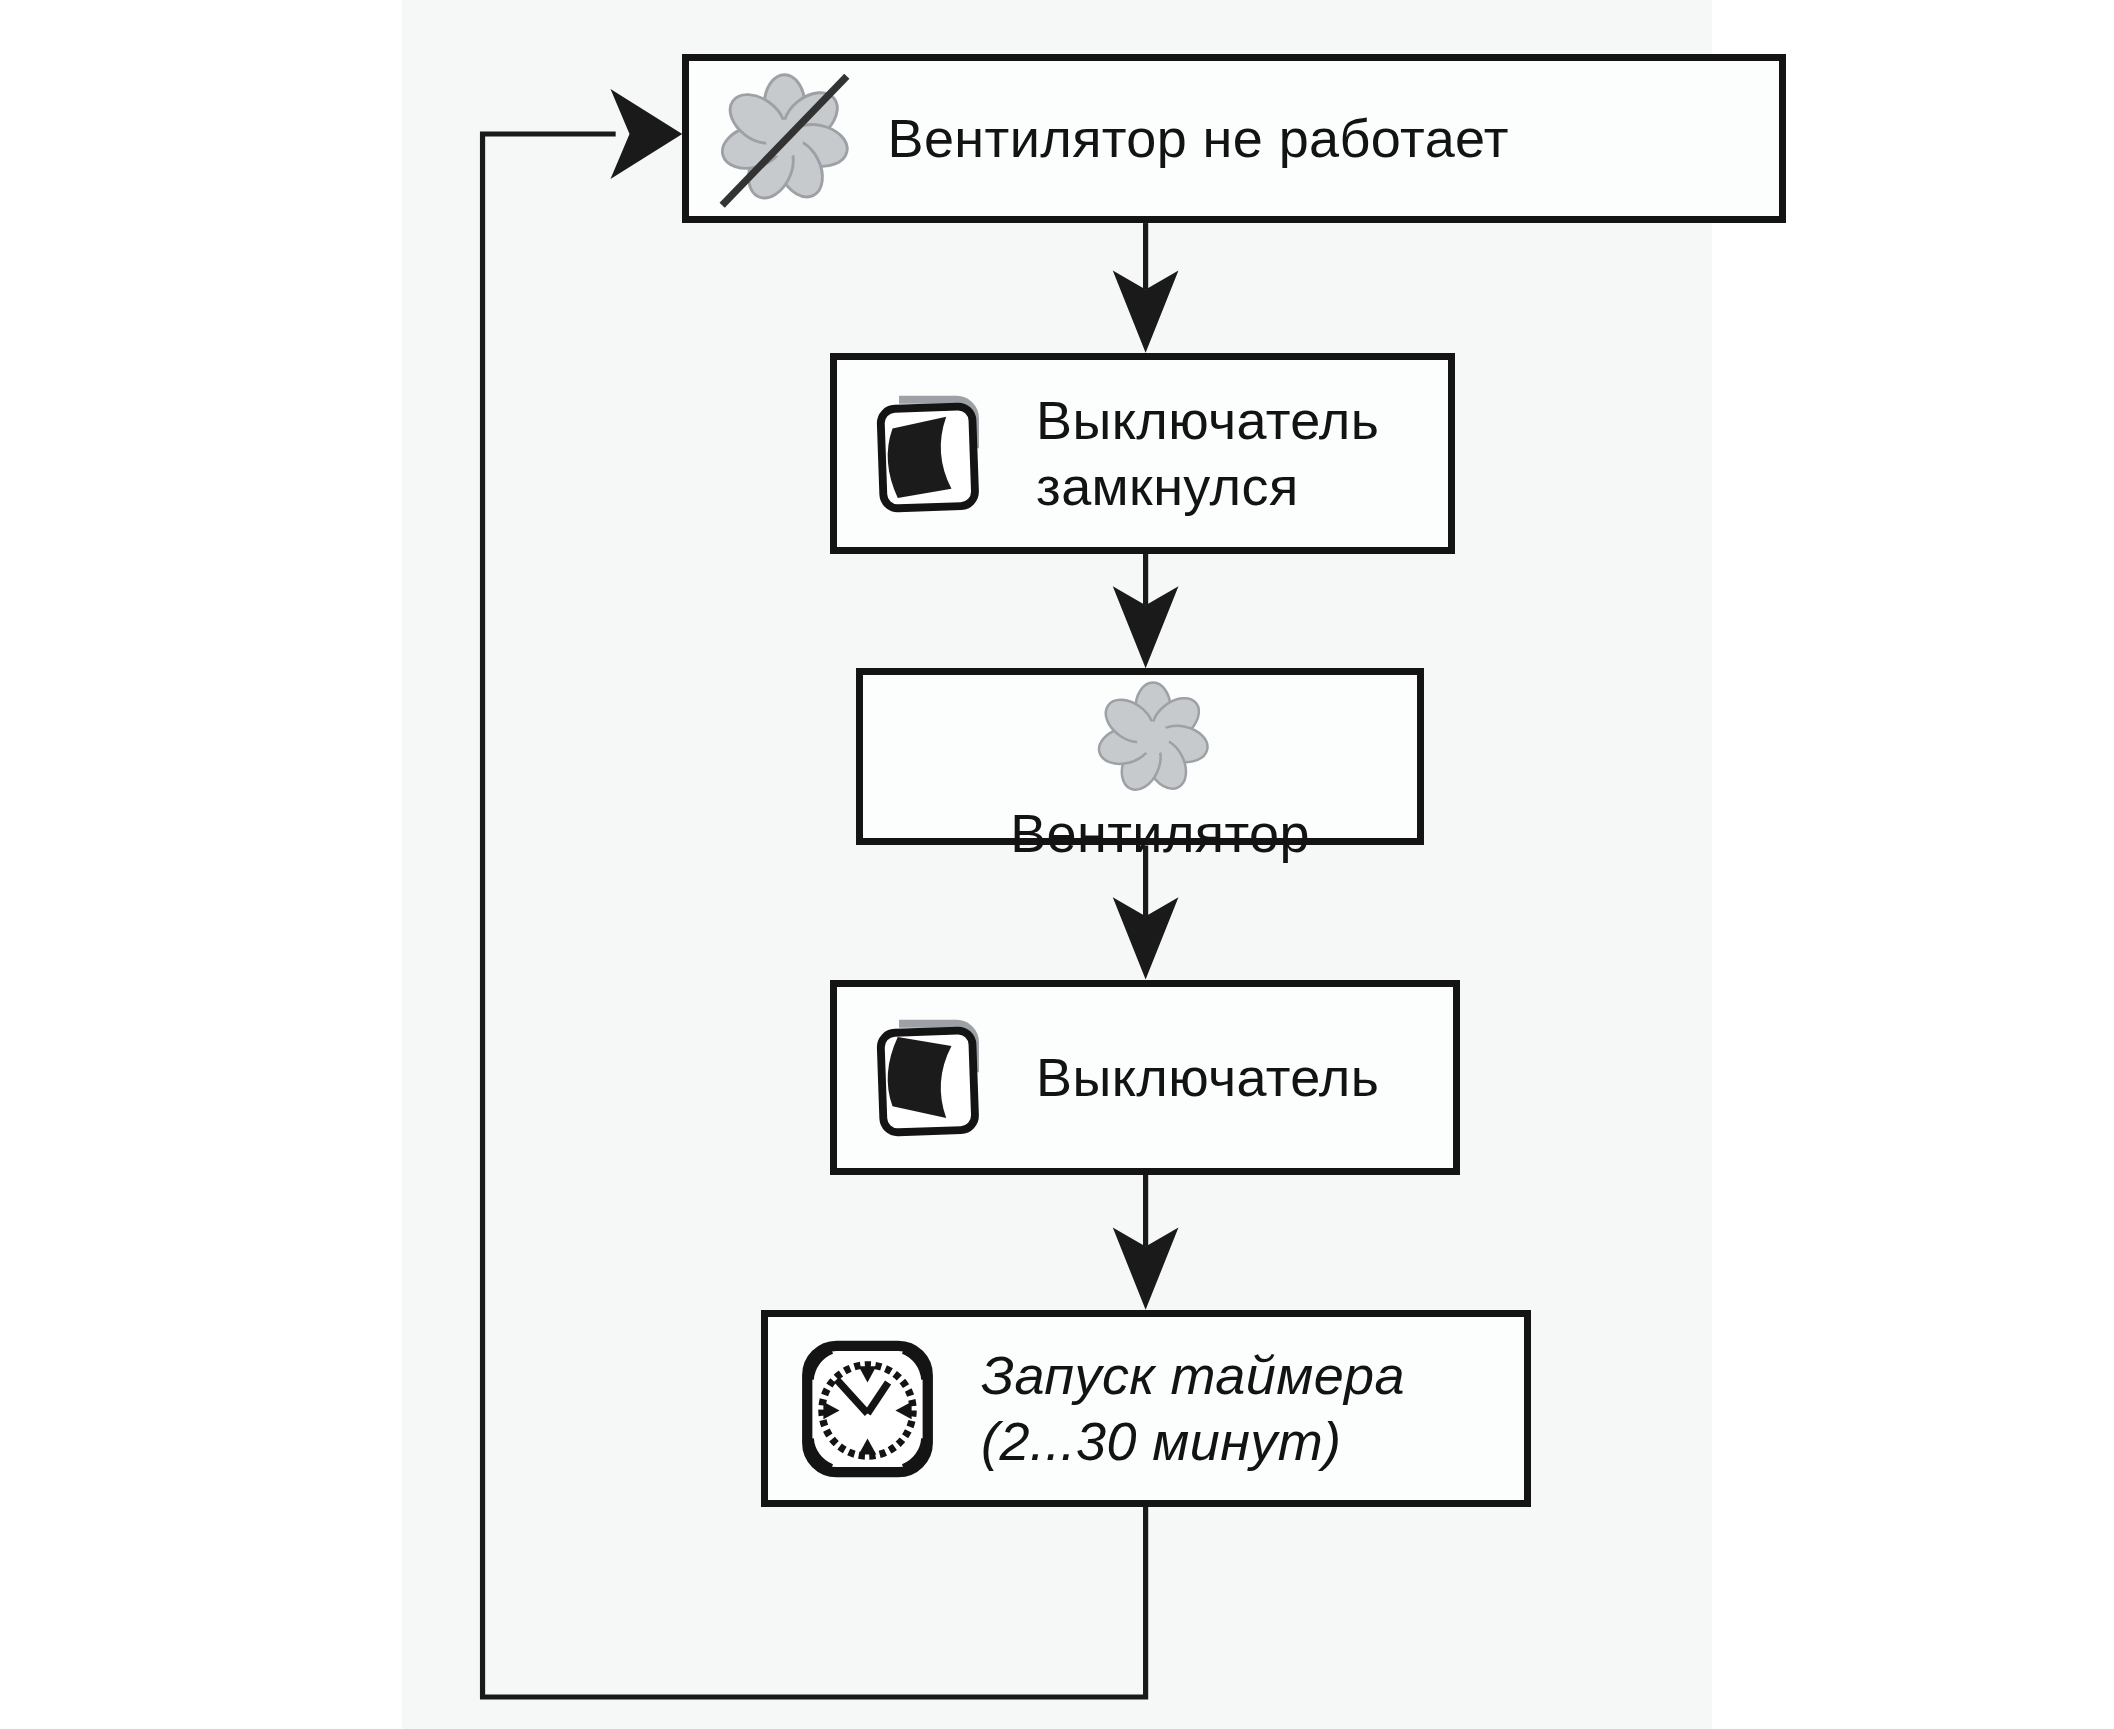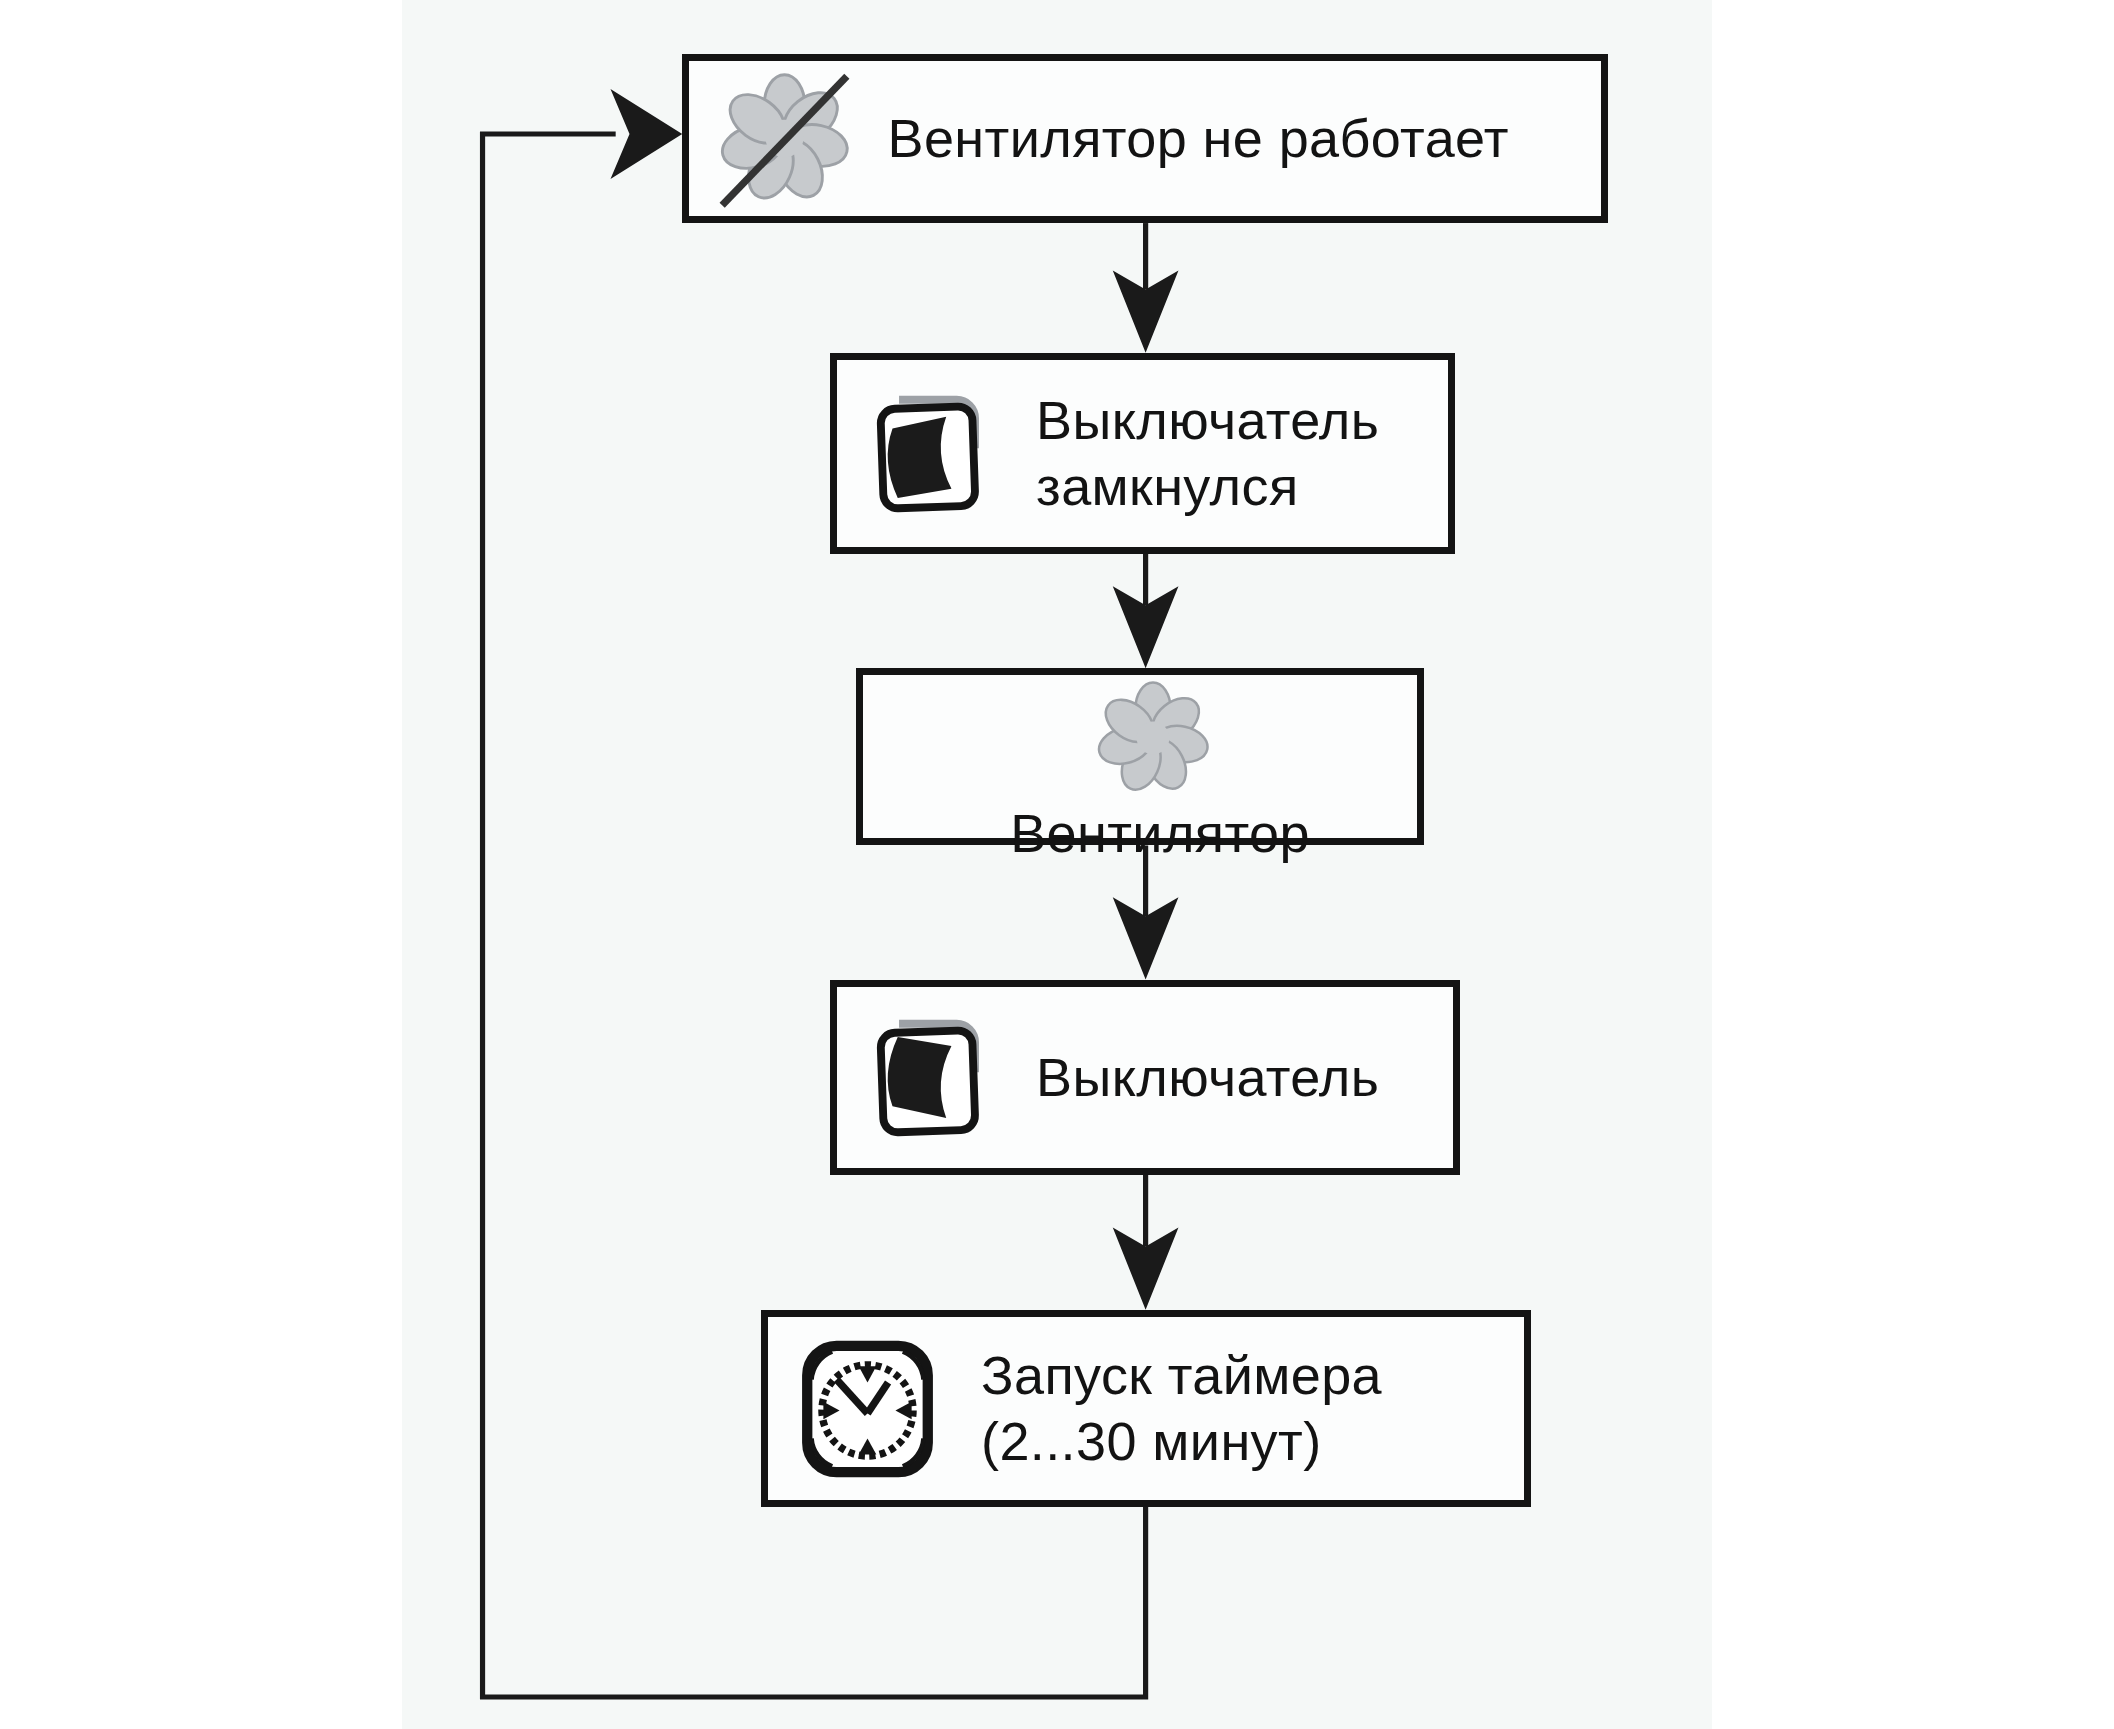--- a/index.html
+++ b/index.html
@@ -26,25 +26,25 @@
   .flow-box .icon{flex:0 0 auto;display:block;}
   .flow-box .label{
     margin-left:40px;
     font-size:54px;
     line-height:1.22;
     color:#131313;
     letter-spacing:0.4px;
     white-space:nowrap;
   }
   .label span{display:block;}
-  #box-fan-off   {left:682px; top:54px;   width:926px;height:169px;}
+  #box-fan-off   {left:682px; top:54px;   width:1104px;height:169px;}
   #box-sw-closed {left:830px; top:353px;  width:625px; height:201px;}
   #box-fan-on    {left:856px; top:668px;  width:568px; height:177px;flex-direction:column;}
   #box-sw-open   {left:830px; top:980px; width:630px; height:195px;}
-  #box-timer     {left:761px; top:1310px; width:770px; height:197px;}
+  #box-timer     {left:761px; top:1310px; width:770px; height:197px;font-style:italic;}
   #box-fan-off .icon  {width:145px;height:145px;margin-left:22.5px;}
   #box-sw-closed .icon{width:131px;height:131px;margin-left:28px;}
   #box-fan-on .icon   {width:126px;height:126px;margin-left:26px;}
   #box-sw-open .icon  {width:131px;height:131px;margin-left:28px;}
   #box-timer .icon    {width:147px;height:154px;margin-left:26px;}
   #box-fan-off .label{margin-left:31px;}
 </style>
 </head>
 <body>
 

